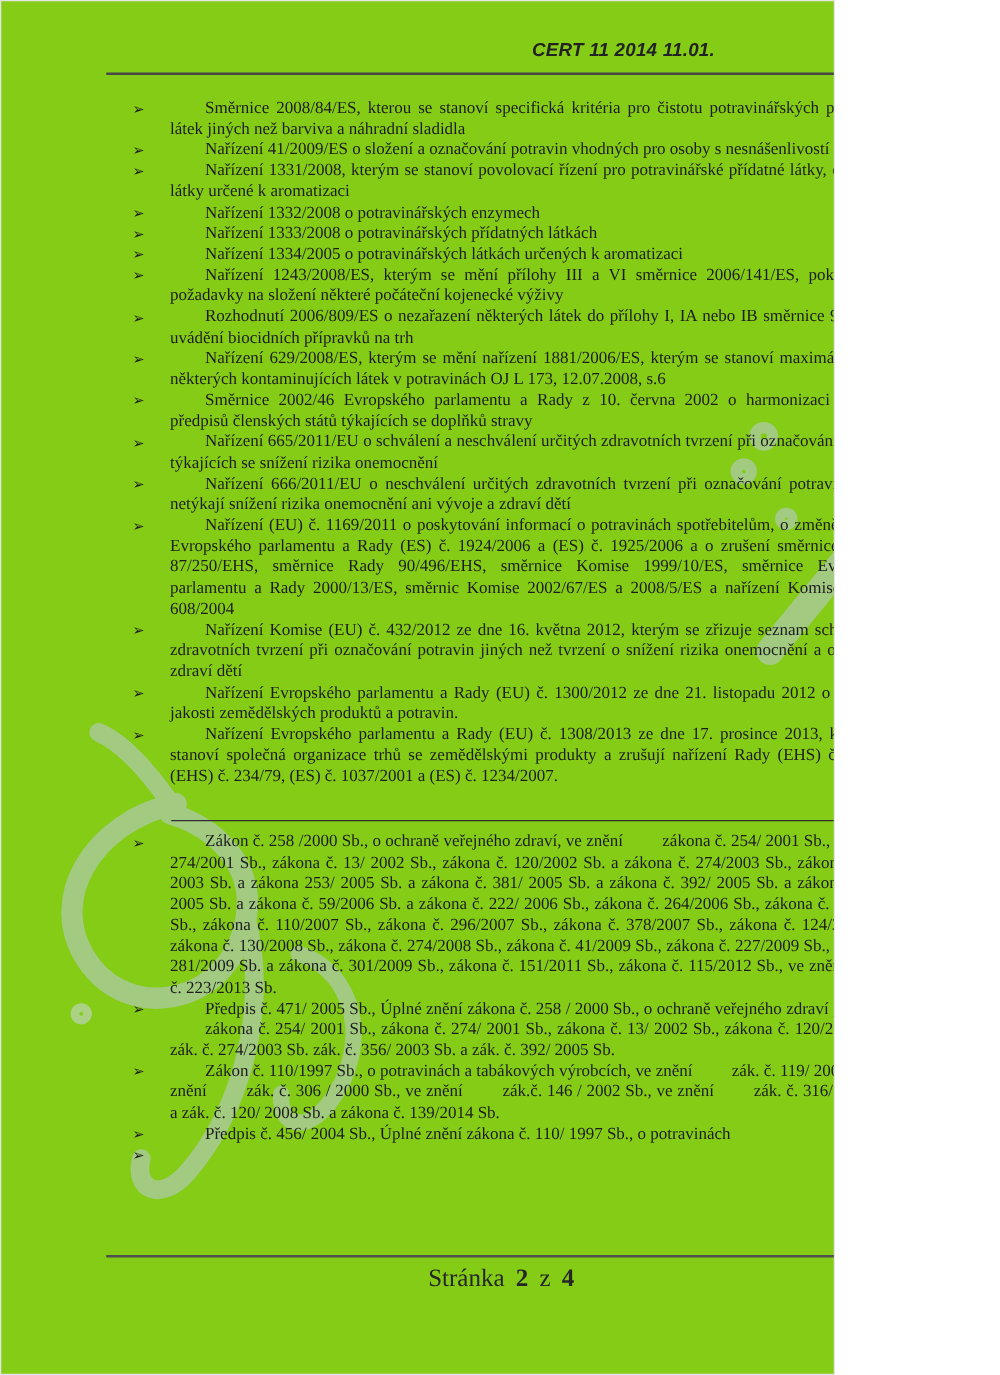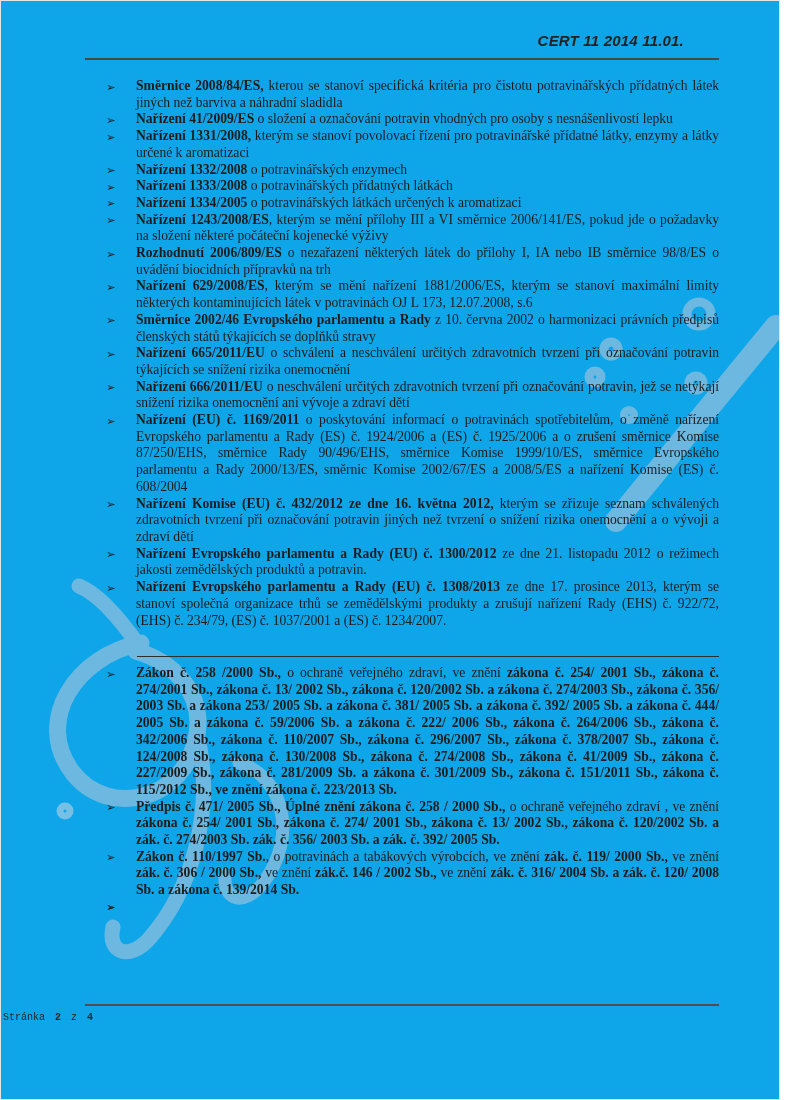--- a/index.html
+++ b/index.html
@@ -1,19 +1,19 @@
 <!DOCTYPE html>
 <html lang="cs" style="--wm: #bcc9d9; --wm-light: #ccd6e2;"><head>
 <meta charset="utf-8">
 <style>
   html,body{margin:0;padding:0;background:#ffffff;}
   .page{
     position:relative;
-    width:780px;height:1100px;
-    background:#0ea5e9;
+    width:668px;height:1100px;
+    background:#84cc16;
     font-family:"Liberation Serif", serif;
     color:#1c1c1c;
     overflow:hidden;
     box-sizing:border-box;
     border:1px solid #e4e4e4;
   }
   
   .watermark{
     position:absolute;left:0;top:0;width:800px;height:1100px;
     z-index:0;pointer-events:none;
@@ -44,34 +44,35 @@
     text-align:justify;
     font-size:13.6px;
     line-height:16.7px;
   }
   .item .bullet{
     position:absolute;left:2px;top:0.5px;
     font-family:"DejaVu Sans", sans-serif;
     font-size:11.5px;
     color:#1c1c1c;
   }
-  .item .bold{font-weight:700;}
+  .item .bold{font-weight:400;margin-left:28px;}
   .section-rule{
     position:absolute;top:655px;left:136px;width:582px;height:0;
     border-top:1.6px solid #2e2e2e;
   }
   
   .footer-rule{
     position:absolute;top:1003px;left:84px;width:634px;height:2px;
     background:#4e4e4e;
   }
   .page-footer{
     position:absolute;top:1011px;left:0;width:800px;
-    font-family:Liberation Mono, monospace;
-    font-size:10px;color:#262626;
+    text-align:center;
+    font-family:Liberation Serif, serif;
+    font-size:20px;color:#262626;
   }
   .page-footer .num{font-weight:700;}
   .page-footer span{margin:0 2px;}
 </style>
 </head>
 <body>
 
 <div class="page">
 
   <svg class="watermark" viewBox="0 0 800 1100" xmlns="http://www.w3.org/2000/svg" aria-hidden="true">
@@ -116,21 +117,21 @@
         <li class="item"><span class="bullet">➢</span><span class="bold">Nařízení Evropského parlamentu a Rady (EU) č. 1300/2012</span><span> ze dne 21. listopadu 2012 o režimech jakosti zemědělských produktů a potravin.</span></li>
         <li class="item"><span class="bullet">➢</span><span class="bold">Nařízení Evropského parlamentu a Rady (EU) č. 1308/2013</span><span> ze dne 17. prosince 2013, kterým se stanoví společná organizace trhů se zemědělskými produkty a zrušují nařízení Rady (EHS) č. 922/72, (EHS) č. 234/79, (ES) č. 1037/2001 a (ES) č. 1234/2007.</span></li>
       </ul>
 
     <div class="section-rule"></div>
 
     <ul class="reg-list list-cz">
         <li class="item"><span class="bullet">➢</span><span class="bold">Zákon č. 258 /2000 Sb.,</span><span> o ochraně veřejného zdraví, ve znění </span><span class="bold">zákona č. 254/ 2001 Sb., zákona č. 274/2001 Sb., zákona č. 13/ 2002 Sb., zákona č. 120/2002 Sb. a zákona č. 274/2003 Sb., zákona č. 356/ 2003 Sb. a zákona 253/ 2005 Sb. a zákona č. 381/ 2005 Sb. a zákona č. 392/ 2005 Sb. a zákona č. 444/ 2005 Sb. a zákona č. 59/2006 Sb. a zákona č. 222/ 2006 Sb., zákona č. 264/2006 Sb., zákona č. 342/2006 Sb., zákona č. 110/2007 Sb., zákona č. 296/2007 Sb., zákona č. 378/2007 Sb., zákona č. 124/2008 Sb., zákona č. 130/2008 Sb., zákona č. 274/2008 Sb., zákona č. 41/2009 Sb., zákona č. 227/2009 Sb., zákona č. 281/2009 Sb. a zákona č. 301/2009 Sb., zákona č. 151/2011 Sb., zákona č. 115/2012 Sb., ve znění zákona č. 223/2013 Sb.</span></li>
         <li class="item"><span class="bullet">➢</span><span class="bold">Předpis č. 471/ 2005 Sb., Úplné znění zákona č. 258 / 2000 Sb.,</span><span> o ochraně veřejného zdraví , ve znění </span><span class="bold">zákona č. 254/ 2001 Sb., zákona č. 274/ 2001 Sb., zákona č. 13/ 2002 Sb., zákona č. 120/2002 Sb. a zák. č. 274/2003 Sb. zák. č. 356/ 2003 Sb. a zák. č. 392/ 2005 Sb.</span></li>
         <li class="item"><span class="bullet">➢</span><span class="bold">Zákon č. 110/1997 Sb.</span><span>, o potravinách a tabákových výrobcích, ve znění </span><span class="bold">zák. č. 119/ 2000 Sb.,</span><span> ve znění </span><span class="bold">zák. č. 306 / 2000 Sb.,</span><span> ve znění </span><span class="bold">zák.č. 146 / 2002 Sb.,</span><span> ve znění </span><span class="bold">zák. č. 316/ 2004 Sb. a zák. č. 120/ 2008 Sb. a zákona č. 139/2014 Sb.</span></li>
-        <li class="item"><span class="bullet">➢</span></li>
+        <li class="item"><span class="bullet">➢</span><span class="bold">Předpis č. 456/ 2004 Sb., Úplné znění zákona č. 110/ 1997 Sb., o potravinách</span></li>
         <li class="item"><span class="bullet">➢</span></li>
       </ul>
 
     <div class="footer-rule"></div>
     <div class="page-footer">
       <span>Stránka</span>
       <span class="num">2</span>
       <span>z</span>
       <span class="num">4</span>
     </div>

